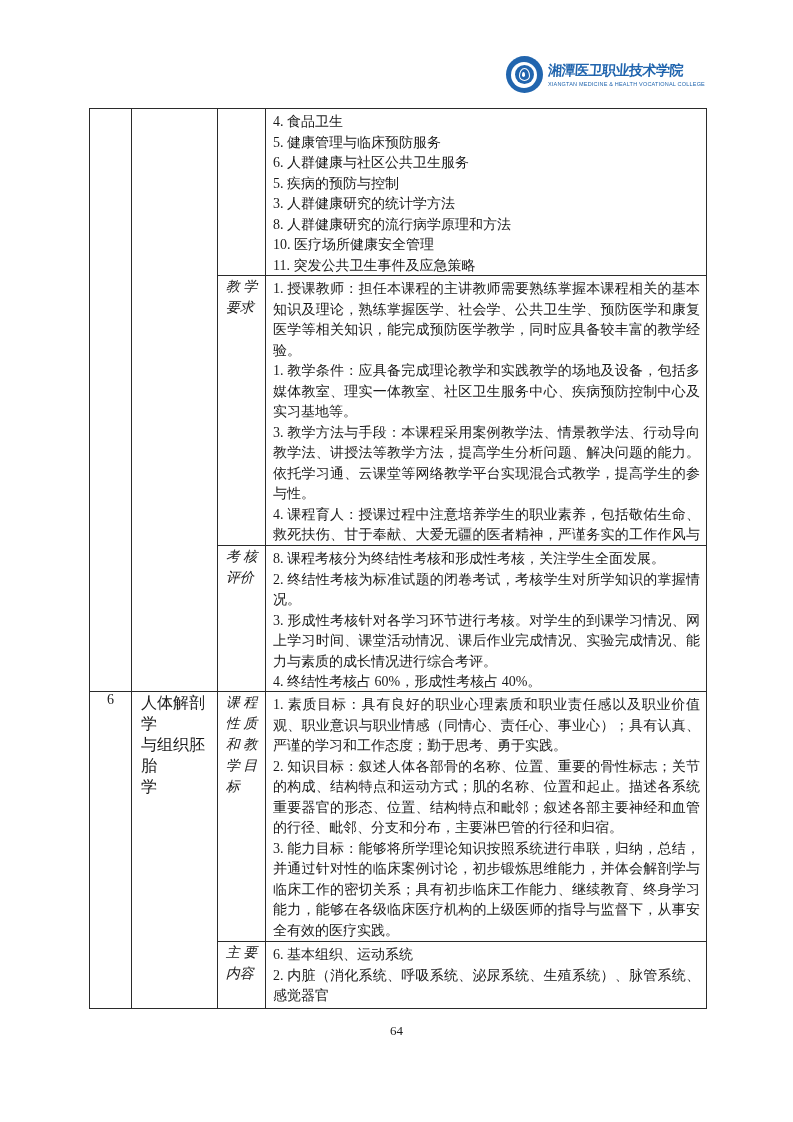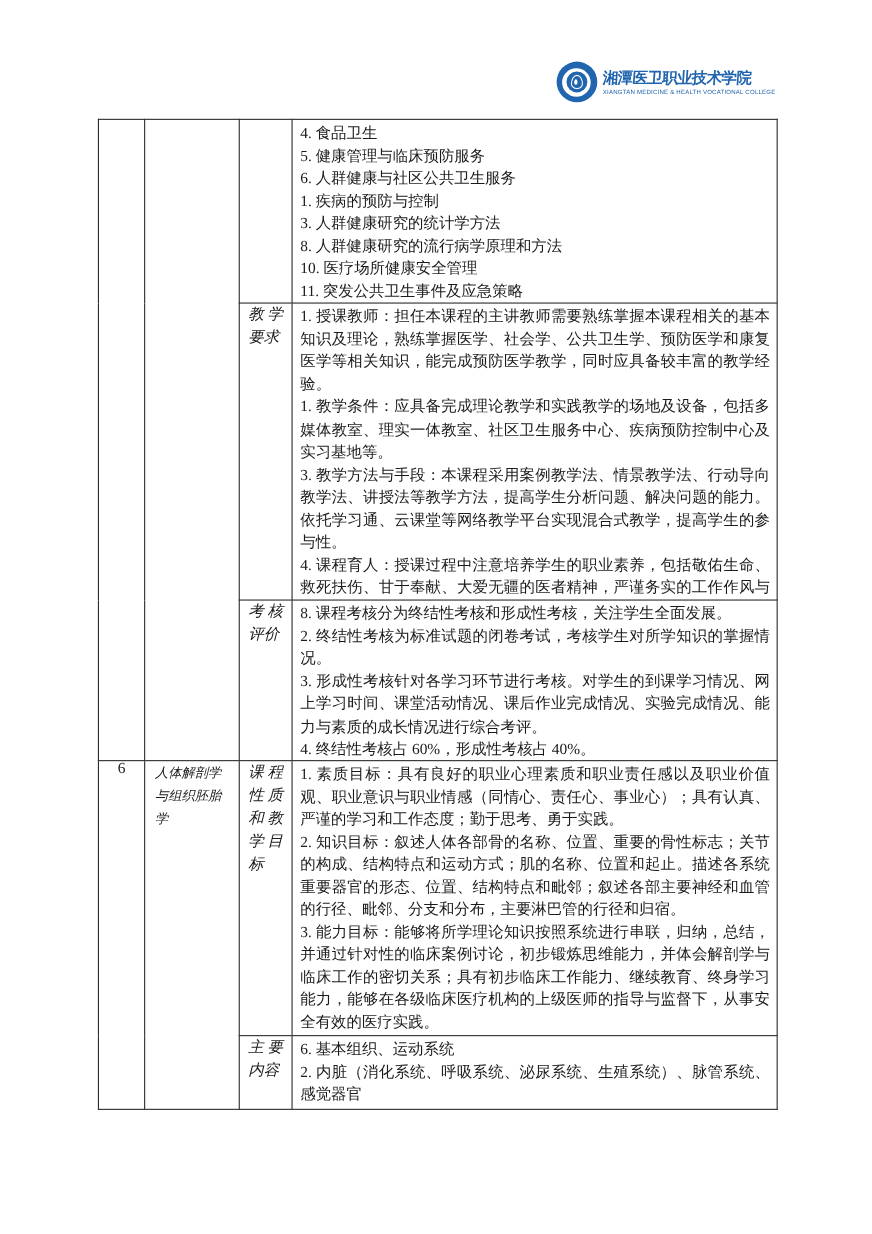--- a/index.html
+++ b/index.html
@@ -64,21 +64,21 @@
   }
   table.doc td{
     border:1px solid #2b2b2b;
     padding:0; vertical-align:top;
     font-size:14px;
   }
   td.num-cell{ text-align:center; vertical-align:middle; }
   td.course-cell{ vertical-align:middle; }
   .course-text{
     white-space:pre-line; text-align:left;
-    padding-left:9px; line-height:21px; font-size:12px;font-style:italic;
+    padding-left:9px; line-height:21px; font-size:16px;
   }
   td.label-cell{ text-align:center; vertical-align:middle; }
   .label-text{
     display:inline-block; white-space:pre-line; text-align:left;
     line-height:21px; font-size:14px;font-style:italic;
   }
   td.content-cell{ vertical-align:top; }
   .content-wrap{ padding:3px 6px 0 7px; overflow:hidden; }
   .content-wrap p{
     margin:0; text-align:justify; line-height:20.5px;
@@ -127,21 +127,21 @@
         <div class="course-text"></div>
       </td>
       <td class="label-cell">
         <span class="label-text"></span>
       </td>
       <td class="content-cell">
         <div class="content-wrap h-a">
           <p>4. 食品卫生</p>
           <p>5. 健康管理与临床预防服务</p>
           <p>6. 人群健康与社区公共卫生服务</p>
-          <p>1. 疾病的预防与控制</p>
+          <p>5. 疾病的预防与控制</p>
           <p>3. 人群健康研究的统计学方法</p>
           <p>8. 人群健康研究的流行病学原理和方法</p>
           <p>10. 医疗场所健康安全管理</p>
           <p>11. 突发公共卫生事件及应急策略</p>
         </div>
       </td>
     </tr>
 
     <tr style="height:270px">
       <td class="label-cell">
@@ -204,14 +204,15 @@
       <td class="content-cell">
         <div class="content-wrap h-e">
           <p>6. 基本组织、运动系统</p>
           <p>2. 内脏（消化系统、呼吸系统、泌尿系统、生殖系统）、脉管系统、感觉器官</p>
         </div>
       </td>
     </tr>
   </tbody>
     </table>
 
+  <div class="page-number">64</div>
 
 </div>
 
 </body></html>

